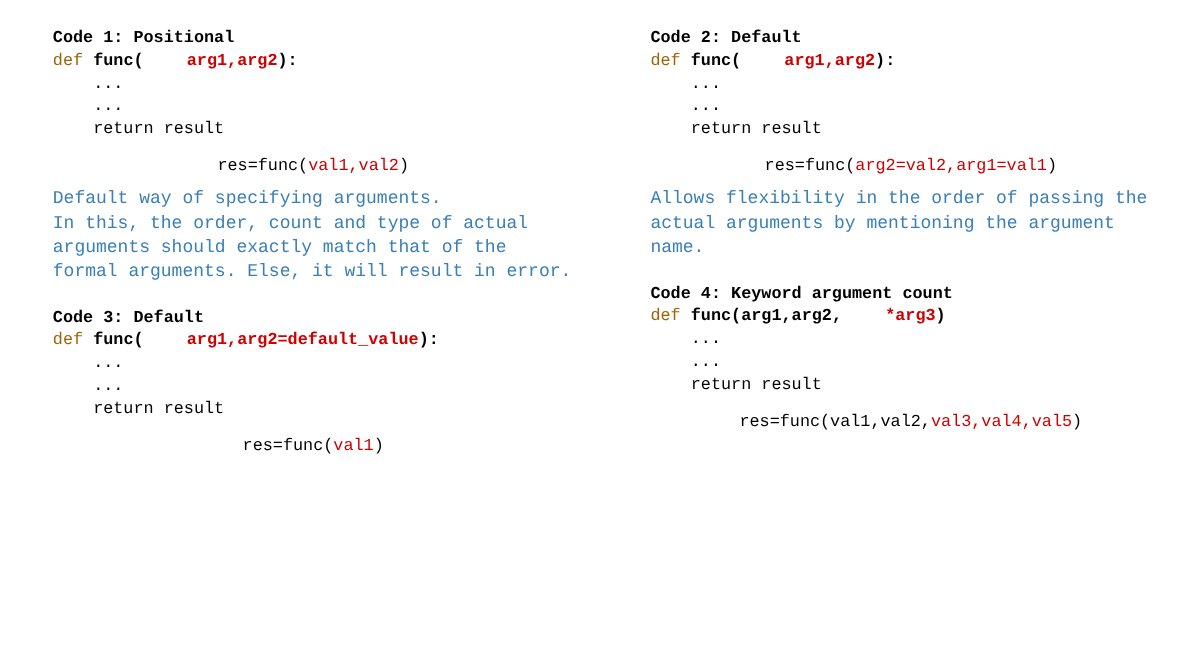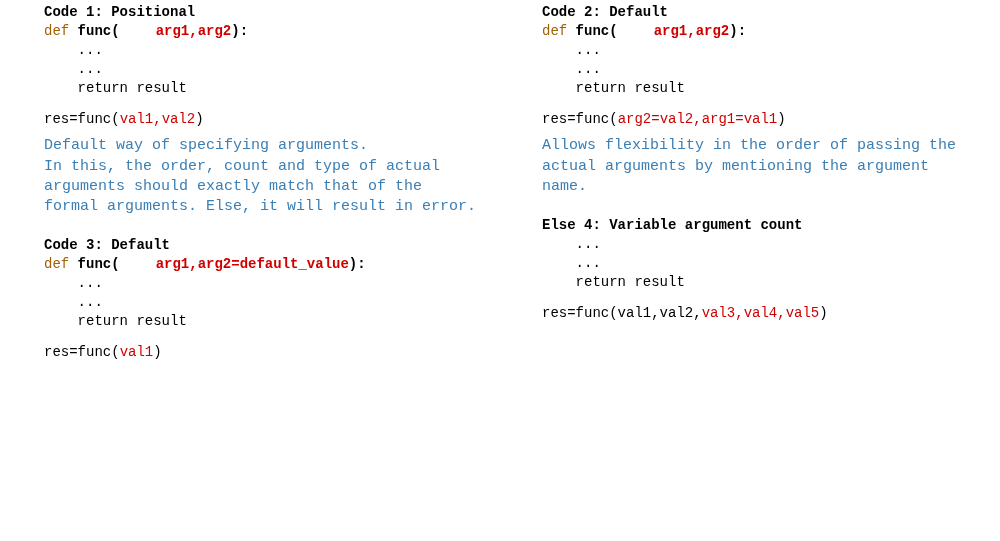--- a/index.html
+++ b/index.html
@@ -8,40 +8,40 @@
     font-size: 14px;
     background: #fff;
     width: 1000px;
     height: 541px;
     overflow: hidden;
   }
   .page {
     display: grid;
     grid-template-columns: 1fr 1fr;
     column-gap: 28px;
-    padding: 4px 16px;
+    padding: 24px 16px;
   }
   .col { display: flex; flex-direction: column; }
   .block { margin-bottom: 20px; padding: 0 8px 0 28px; }
   .title { font-weight: bold; color: #000; margin-bottom: 2px; }
   .line { white-space: pre; color: #000; line-height: 1.35; }
   .def-kw { color: #a16207; }
   .fn { font-weight: bold; color: #000; }
   .args-black { font-weight: bold; color: #000; }
   .args-red { font-weight: bold; color: #d00000; margin-left: 36px; }
   .red { color: #d00000; }
   .desc {
     color: #3a7fb5;
     font-family: Consolas, "Courier New", monospace;
     font-size: 15px;
     line-height: 1.35;
     margin-top: 8px;
     white-space: pre-wrap;
   }
-  .call { margin-top: 12px; }
+  .call { margin-top: 12px; text-align: center; }
 </style>
 </head>
 <body>
 
 <div class="page">
 
   <div class="col">
 
     <div class="block">
       <div class="title">Code 1: Positional</div>
@@ -75,21 +75,22 @@
       <div class="line">    ...</div>
       <div class="line">    ...</div>
       <div class="line">    return result</div>
       <div class="line call"><span>res=func(</span><span class="red">arg2=val2,arg1=val1</span><span>)</span></div>
       <div class="desc">Allows flexibility in the order of passing the
 actual arguments by mentioning the argument
 name.</div>
     </div>
 
     <div class="block">
-      <div class="title">Else 4: Variable argument count</div>
+      <div class="title">Code 4: Keyword argument count</div>
+      <div class="line"><span class="def-kw">def </span><span class="fn">func</span><span class="args-black">(</span><span class="args-black">arg1,arg2,</span><span class="args-red">*arg3</span><span class="args-black">)</span></div>
       <div class="line">    ...</div>
       <div class="line">    ...</div>
       <div class="line">    return result</div>
       <div class="line call"><span>res=func(val1,val2,</span><span class="red">val3,val4,val5</span><span>)</span></div>
     </div>
 
   </div>
 
 </div>
 

